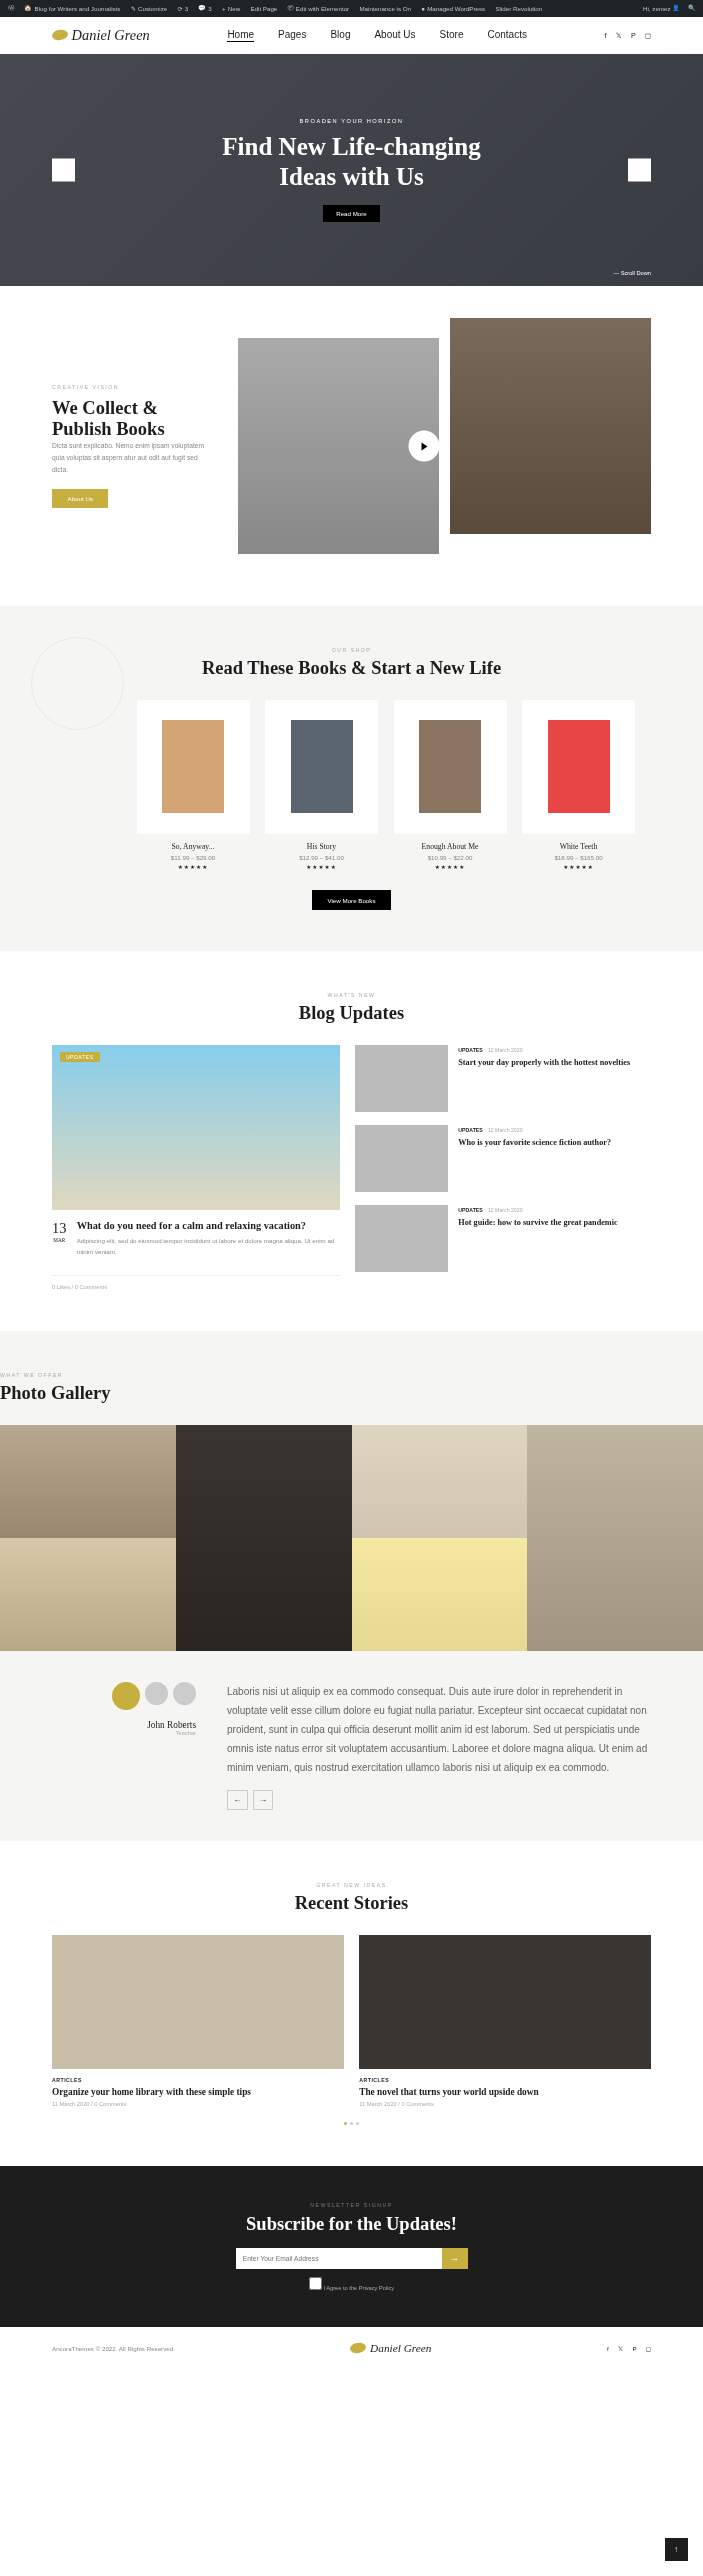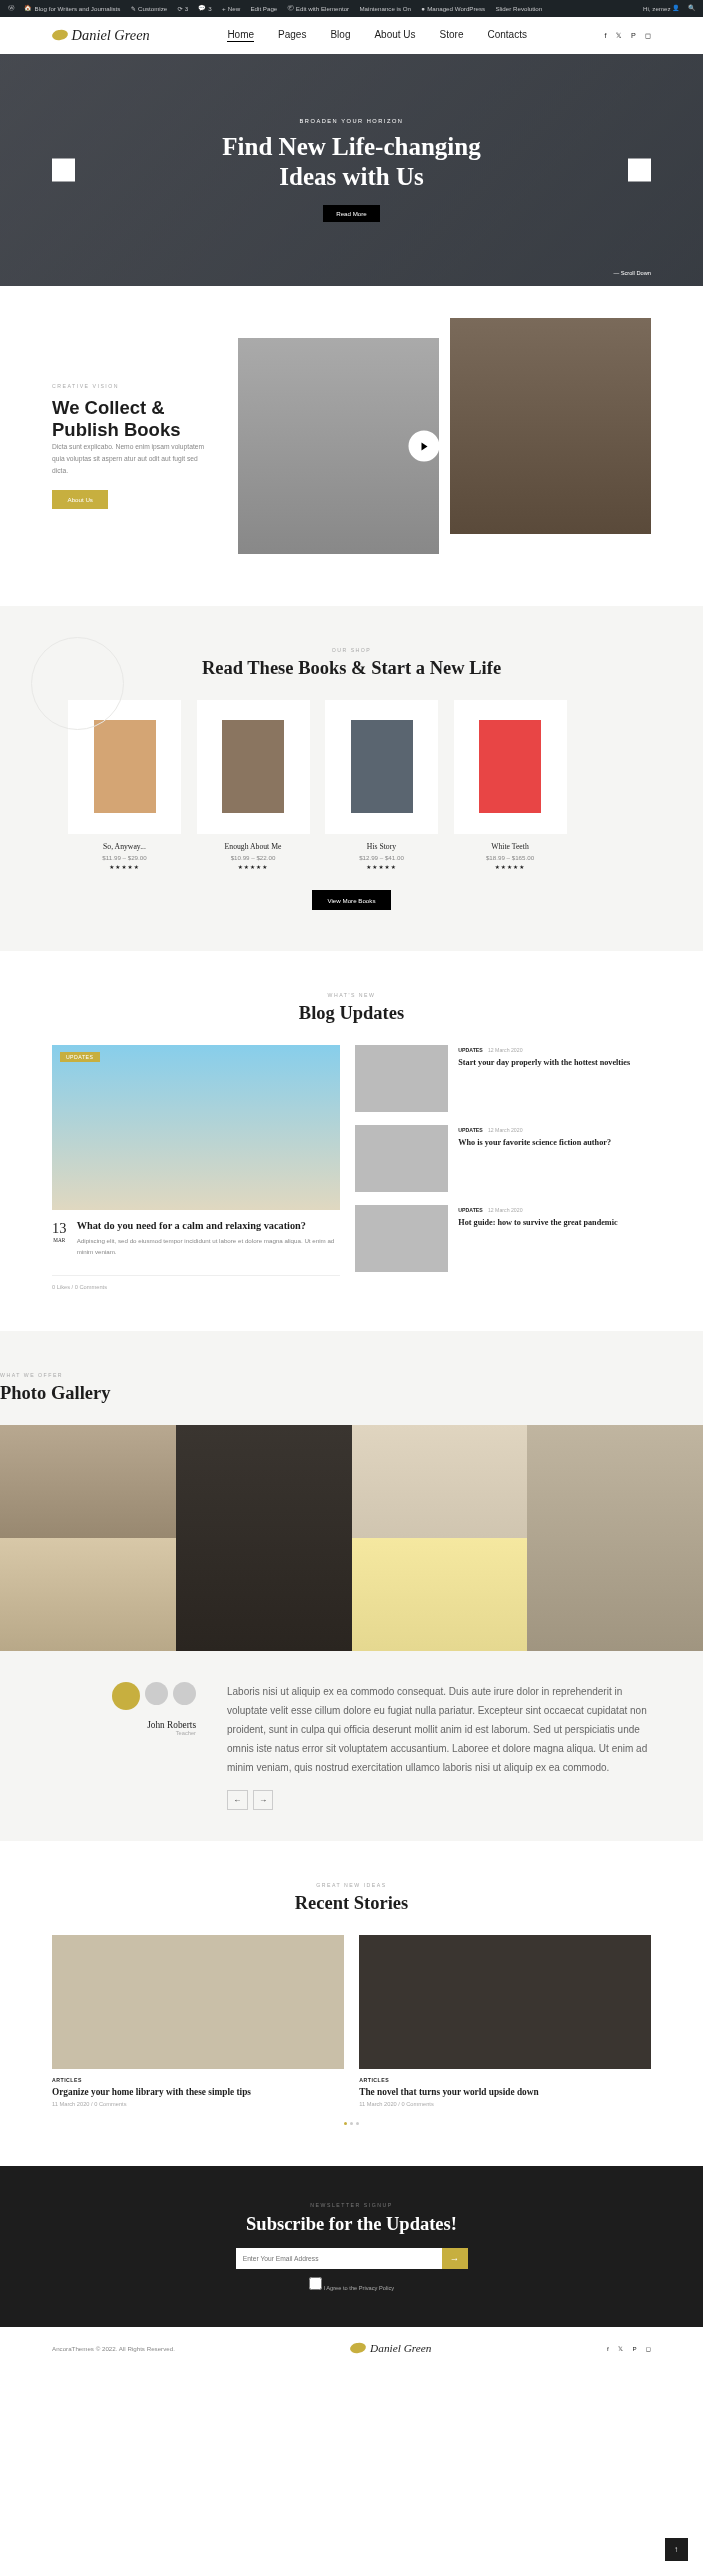--- a/index.html
+++ b/index.html
@@ -28,35 +28,35 @@
 .hero-btn{margin-top:13px;display:inline-block;background:#000;color:#fff;padding:5.2px 13px;font-size:6.2px;border:none}
 .hero-arrow{position:absolute;top:50%;transform:translateY(-50%);width:23px;height:23px;background:#fff;display:flex;align-items:center;justify-content:center;cursor:pointer;font-size:9.3px}
 .hero-arrow.left{left:52px}
 .hero-arrow.right{right:52px}
 .scroll-down{position:absolute;bottom:10.3px;right:52px;font-size:5.7px}
 
 
 .collect{display:flex;padding:52px;gap:31px;align-items:center;position:relative}
 .collect-left{flex:0 0 155px}
 .collect-sub{font-size:5.2px;letter-spacing:1.5px;color:#aaa;margin-bottom:7.7px}
-.collect-title{font-family:Liberation Sans, sans-serif;font-size:18.5px;margin-bottom:0}
+.collect-title{font-family:Liberation Serif, serif;font-size:18.5px;margin-bottom:0}
 .collect-desc{font-size:6.7px;color:#888;line-height:1.8;margin-bottom:13px}
 .collect-btn{background:#c7af3f;color:#fff;padding:6.2px 15.5px;font-size:6.2px;border:none;display:inline-block}
 .collect-right{flex:1;display:flex;gap:10.3px;position:relative}
 .collect-img{flex:1;height:216px;background:#999;position:relative}
 .collect-img.man{background:linear-gradient(#aaa,#888)}
 .collect-img.shelf{background:linear-gradient(#7a6a5a,#5a4a3a);margin-top:-20.6px}
 .play-btn{position:absolute;top:50%;left:45%;transform:translate(-50%,-50%);width:31px;height:31px;background:#fff;border-radius:50%;display:flex;align-items:center;justify-content:center}
 .play-triangle{width:0;height:0;border-left:6.2px solid #000;border-top:4.1px solid transparent;border-bottom:4.1px solid transparent;margin-left:1.5px}
 .dots-deco{position:absolute;width:52px;height:52px;background-image:radial-gradient(#ccc 0.5px,transparent 0.5px);background-size:5.2px 5.2px}
 
 
 .shop{background:#f5f5f3;padding:41px 68px;text-align:center;position:relative}
 .shop-title{font-family:Georgia,serif;font-size:18.5px;margin:5.2px 0 20.6px}
-.books{display:flex;gap:15.5px;justify-content:flex-start}
+.books{display:flex;gap:15.5px;justify-content:flex-end}
 .book{flex:1;max-width:113px}
 .book-cover{height:134px;background:#fff;display:flex;align-items:center;justify-content:center;padding:15.5px}
 .book-img{width:62px;height:93px;background:#ddd}
 .book-name{font-family:Georgia,serif;font-size:7.7px;margin-top:7.7px}
 .book-price{font-size:6.2px;color:#888;margin:3.1px 0}
 .stars{font-size:5.7px;letter-spacing:1px}
 .shop-btn{margin-top:20.6px;background:#000;color:#fff;padding:6.2px 15.5px;font-size:6.2px;border:none;display:inline-block}
 .circle-deco{position:absolute;width:93px;height:93px;border:1px solid #e8e8e6;border-radius:50%;left:31px;top:31px}
 
 
@@ -222,32 +222,32 @@
       <div class="book">
     <div class="book-cover">
           <div class="book-img" style="background:#d4a574"></div>
         </div>
     <div class="book-name">So, Anyway...</div>
     <div class="book-price">$11.99 – $29.00</div>
     <div class="stars">★★★★★</div>
   </div>
       <div class="book">
     <div class="book-cover">
+          <div class="book-img" style="background:#5a6570"></div>
+        </div>
+    <div class="book-name">His Story</div>
+    <div class="book-price">$12.99 – $41.00</div>
+    <div class="stars">★★★★★</div>
+  </div>
+      <div class="book">
+    <div class="book-cover">
           <div class="book-img" style="background:#8a7560"></div>
         </div>
     <div class="book-name">Enough About Me</div>
     <div class="book-price">$10.99 – $22.00</div>
-    <div class="stars">★★★★★</div>
-  </div>
-      <div class="book">
-    <div class="book-cover">
-          <div class="book-img" style="background:#5a6570"></div>
-        </div>
-    <div class="book-name">His Story</div>
-    <div class="book-price">$12.99 – $41.00</div>
     <div class="stars">★★★★★</div>
   </div>
       <div class="book">
     <div class="book-cover">
           <div class="book-img" style="background:#e84545"></div>
         </div>
     <div class="book-name">White Teeth</div>
     <div class="book-price">$18.99 – $165.00</div>
     <div class="stars">★★★★★</div>
   </div>

